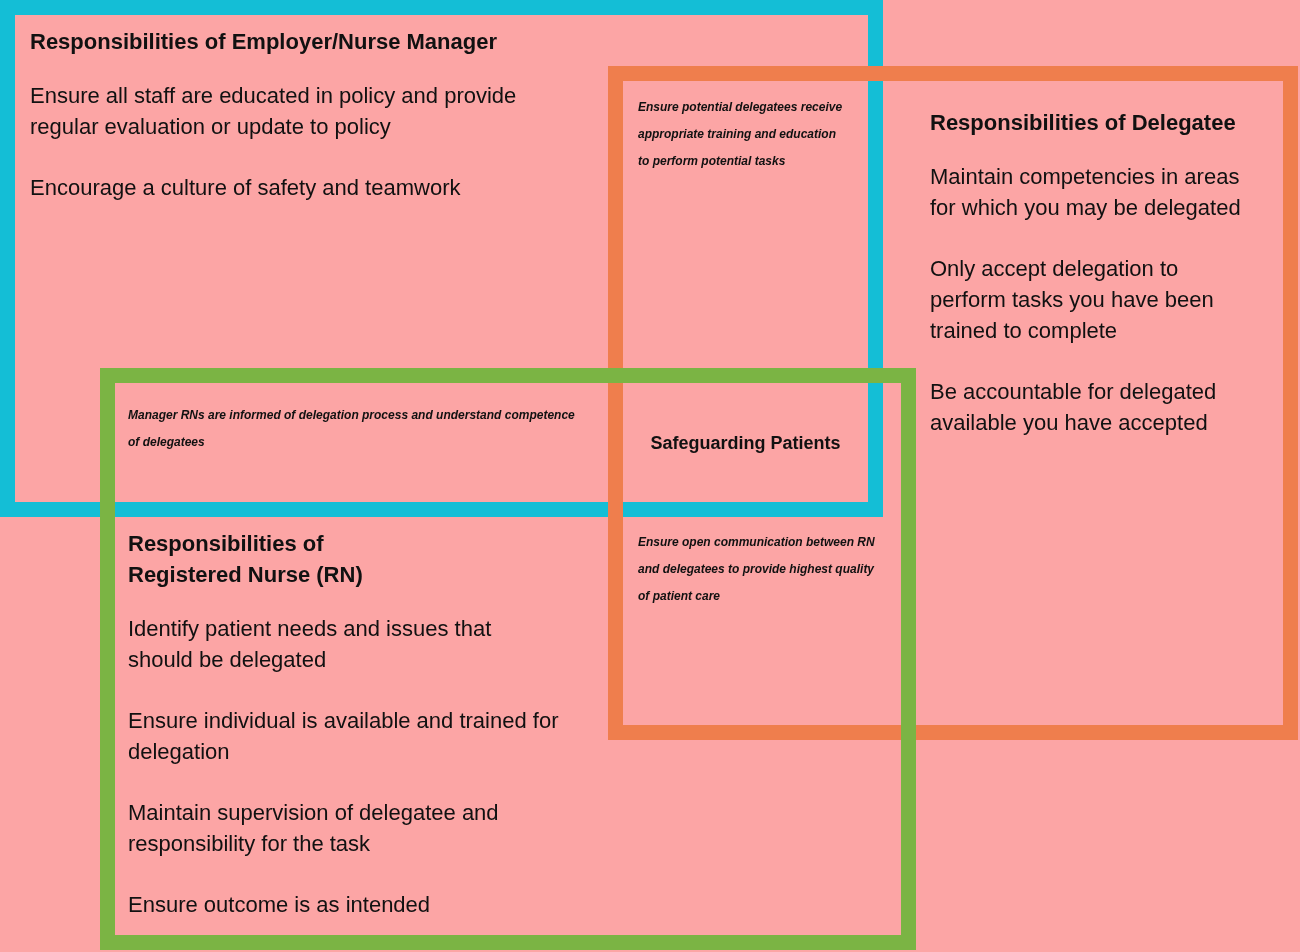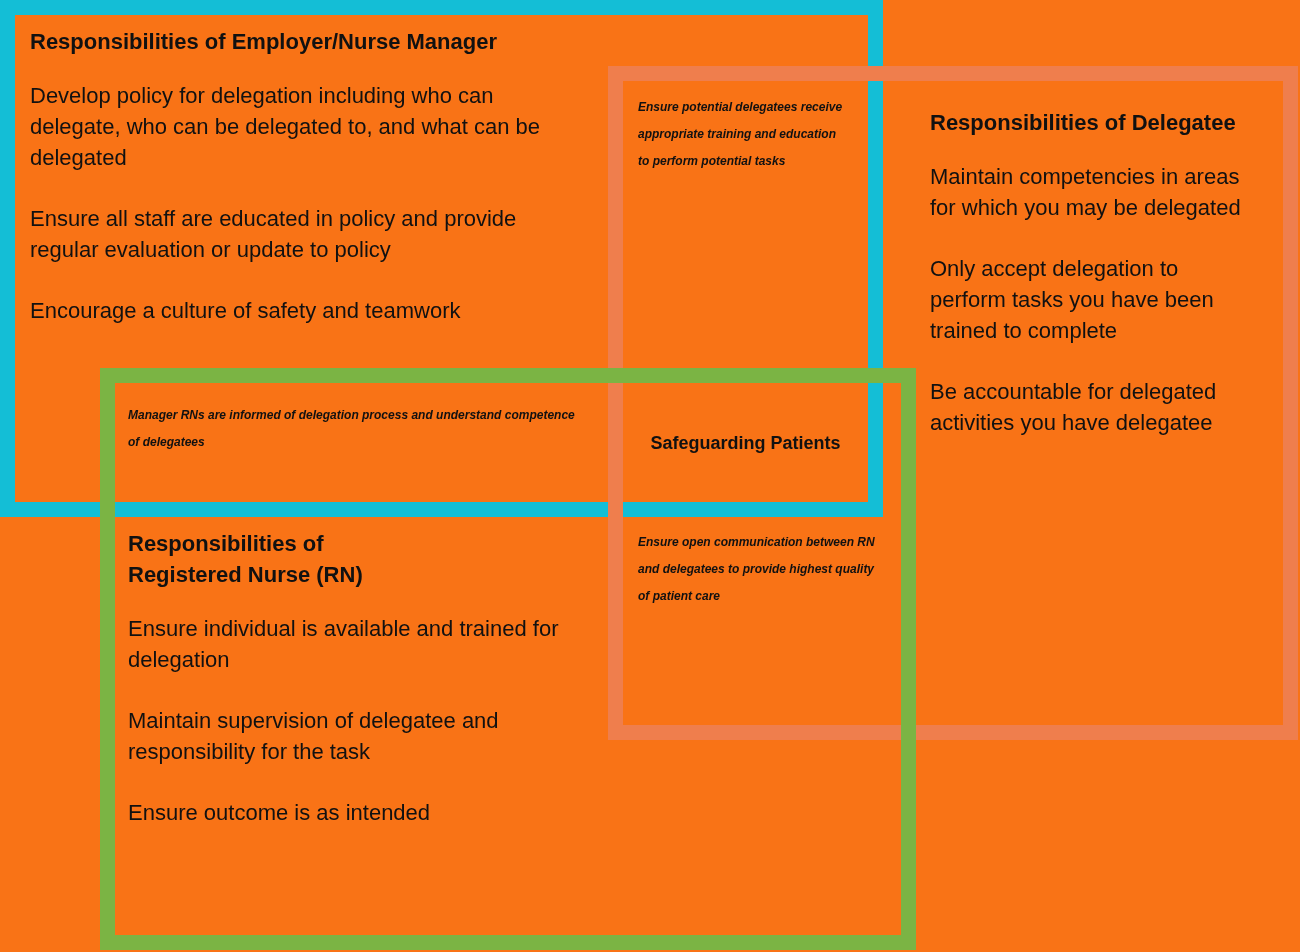--- a/index.html
+++ b/index.html
@@ -1,20 +1,20 @@
 <!DOCTYPE html>
 <html style="--color-employer: #14BED6; --color-delegatee: #EF7E4D; --color-rn: #7BB444;"><head>
 <meta charset="utf-8">
 <style>
   html, body { margin: 0; padding: 0; background: #ffffff; }
   #canvas {
     position: relative;
     width: 1300px;
     height: 952px;
-    background: #f97316;
+    background: #fca5a5;
     font-family: "Liberation Sans", sans-serif;
     color: #111111;
     overflow: hidden;
   }
 
   
   .rect {
     position: absolute;
     box-sizing: border-box;
     background: transparent;
@@ -75,40 +75,40 @@
 <body>
 
 <div id="canvas">
 
   <div class="rect" id="rect-employer"></div>
   <div class="rect" id="rect-delegatee"></div>
   <div class="rect" id="rect-rn"></div>
 
   <div class="box-text" id="employer-box">
     <div class="box-title" data-bind="boxes.employer.title">Responsibilities of Employer/Nurse Manager</div>
-    <div class="box-item" data-bind="boxes.employer.items.0">Develop policy for delegation including who can delegate, who can be delegated to, and what can be delegated</div>
     <div class="box-item" data-bind="boxes.employer.items.1">Ensure all staff are educated in policy and provide regular evaluation or update to policy</div>
     <div class="box-item" data-bind="boxes.employer.items.2">Encourage a culture of safety and teamwork</div>
   </div>
 
   <div class="overlap-note" id="overlap-employer-delegatee" data-bind="overlaps.employer_delegatee">Ensure potential delegatees receive appropriate training and education to perform potential tasks</div>
 
   <div class="box-text" id="delegatee-box">
     <div class="box-title" data-bind="boxes.delegatee.title">Responsibilities of Delegatee</div>
     <div class="box-item" data-bind="boxes.delegatee.items.0">Maintain competencies in areas for which you may be delegated</div>
     <div class="box-item" data-bind="boxes.delegatee.items.1">Only accept delegation to perform tasks you have been trained to complete</div>
-    <div class="box-item" data-bind="boxes.delegatee.items.2">Be accountable for delegated activities you have delegatee</div>
+    <div class="box-item" data-bind="boxes.delegatee.items.2">Be accountable for delegated available you have accepted</div>
   </div>
 
   <div id="center-label" data-bind="center.label">Safeguarding Patients</div>
 
   <div class="overlap-note" id="overlap-employer-rn" data-bind="overlaps.employer_rn">Manager RNs are informed of delegation process and understand competence of delegatees</div>
 
   <div class="box-text" id="rn-box">
     <div class="box-title" data-bind="boxes.rn.title">Responsibilities of Registered Nurse (RN)</div>
+    <div class="box-item" data-bind="boxes.rn.items.0">Identify patient needs and issues that should be delegated</div>
     <div class="box-item" data-bind="boxes.rn.items.1">Ensure individual is available and trained for delegation</div>
     <div class="box-item" data-bind="boxes.rn.items.2">Maintain supervision of delegatee and responsibility for the task</div>
     <div class="box-item" data-bind="boxes.rn.items.3">Ensure outcome is as intended</div>
   </div>
 
   <div class="overlap-note" id="overlap-rn-delegatee" data-bind="overlaps.rn_delegatee">Ensure open communication between RN and delegatees to provide highest quality of patient care</div>
 
 </div>
 
 </body></html>

